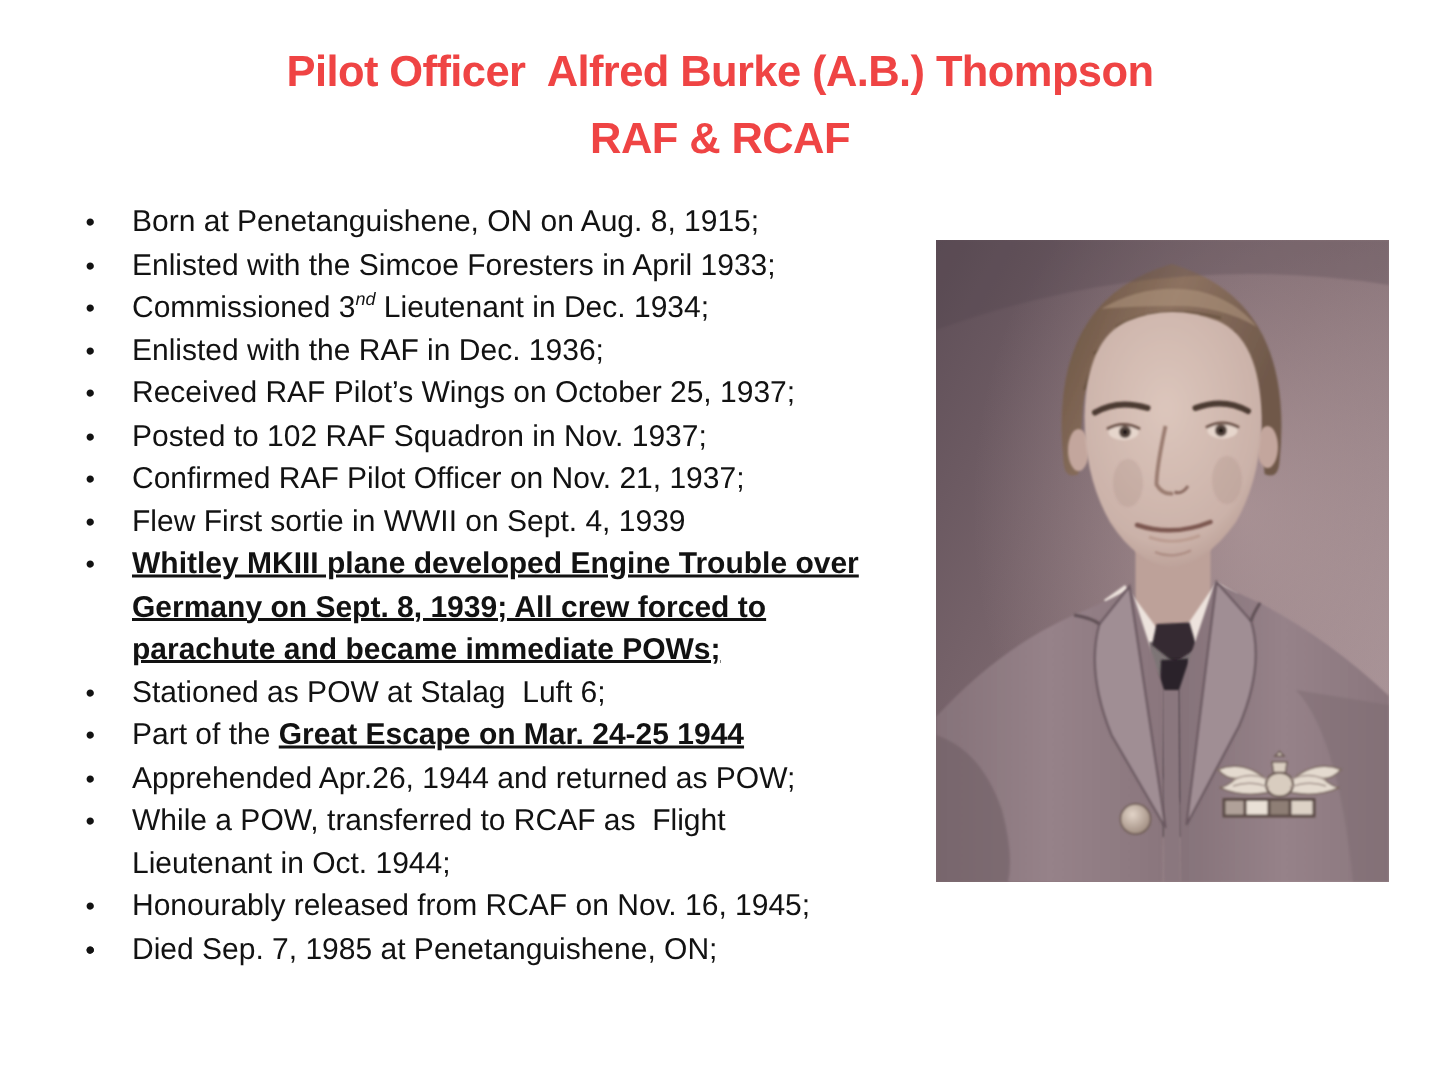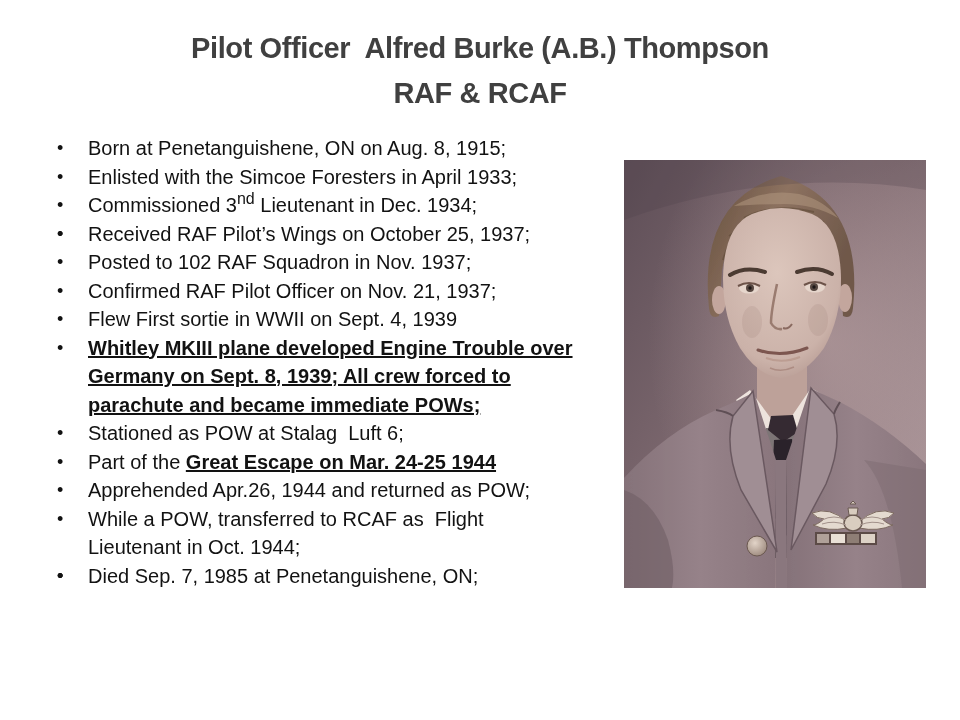--- a/index.html
+++ b/index.html
@@ -15,21 +15,21 @@
   .title-block{
     position:absolute;
     top:26px;left:0;right:0;
     text-align:center;
   }
   .title-line{
     font-weight:bold;
     font-size:29px;
     line-height:45px;
     letter-spacing:-0.4px;
-    color:#404040;
+    color:#ef4444;
     white-space:pre;
   }
   .bullet-list{
     position:absolute;
     left:36px;top:134px;
     width:610px;
     margin:0;padding:0;
     list-style:none;
     font-size:20px;
     line-height:28.5px;
@@ -39,23 +39,24 @@
     padding-left:52px;
     white-space:pre-wrap;
   }
   .bullet-item .marker{
     position:absolute;
     left:21px;top:0;
     font-size:18px;
   }
   .bullet-item .b{font-weight:bold;text-decoration:underline;}
   .bullet-item sup{
-    font-size:16px;
+    font-size:12px;
     line-height:0;
     vertical-align:super;
+    font-style:italic;
   }
   .photo-frame{
     position:absolute;
     left:624px;top:160px;
     width:302px;height:428px;
   }
   .photo-frame svg{display:block;width:100%;height:100%;}
 </style>
 </head>
 <body>
@@ -64,31 +65,31 @@
 
   <div class="title-block">
     <div class="title-line">Pilot Officer  Alfred Burke (A.B.) Thompson</div>
     <div class="title-line">RAF &amp; RCAF</div>
   </div>
 
   <ul class="bullet-list">
       <li class="bullet-item"><span class="marker">•</span><span class="content"><span>Born at Penetanguishene, ON on Aug. 8, 1915;</span></span></li>
       <li class="bullet-item"><span class="marker">•</span><span class="content"><span>Enlisted with the Simcoe Foresters in April 1933;</span></span></li>
       <li class="bullet-item"><span class="marker">•</span><span class="content"><span>Commissioned 3</span><sup>nd</sup><span> Lieutenant in Dec. 1934;</span></span></li>
-      <li class="bullet-item"><span class="marker">•</span></li>
+      <li class="bullet-item"><span class="marker">•</span><span class="content"><span>Enlisted with the RAF in Dec. 1936;</span></span></li>
       <li class="bullet-item"><span class="marker">•</span><span class="content"><span>Received RAF Pilot’s Wings on October 25, 1937;</span></span></li>
       <li class="bullet-item"><span class="marker">•</span><span class="content"><span>Posted to 102 RAF Squadron in Nov. 1937;</span></span></li>
       <li class="bullet-item"><span class="marker">•</span><span class="content"><span>Confirmed RAF Pilot Officer on Nov. 21, 1937;</span></span></li>
       <li class="bullet-item"><span class="marker">•</span><span class="content"><span>Flew First sortie in WWII on Sept. 4, 1939</span></span></li>
       <li class="bullet-item"><span class="marker">•</span><span class="content"><span class="b">Whitley MKIII plane developed Engine Trouble over</span><br><span class="b">Germany on Sept. 8, 1939; All crew forced to</span><br><span class="b">parachute and became immediate POWs;</span></span></li>
       <li class="bullet-item"><span class="marker">•</span><span class="content"><span>Stationed as POW at Stalag  Luft 6;</span></span></li>
       <li class="bullet-item"><span class="marker">•</span><span class="content"><span>Part of the </span><span class="b">Great Escape on Mar. 24-25 1944</span></span></li>
       <li class="bullet-item"><span class="marker">•</span><span class="content"><span>Apprehended Apr.26, 1944 and returned as POW;</span></span></li>
       <li class="bullet-item"><span class="marker">•</span><span class="content"><span>While a POW, transferred to RCAF as  Flight</span><br><span>Lieutenant in Oct. 1944;</span></span></li>
-      <li class="bullet-item"><span class="marker">•</span></li>
+      <li class="bullet-item"><span class="marker">•</span><span class="content"><span>Honourably released from RCAF on Nov. 16, 1945;</span></span></li>
       <li class="bullet-item"><span class="marker">•</span></li>
       <li class="bullet-item"><span class="marker">•</span><span class="content"><span>Died Sep. 7, 1985 at Penetanguishene, ON;</span></span></li>
     </ul>
 
   <div class="photo-frame">
     <svg viewBox="0 0 302 428" preserveAspectRatio="none">
       <defs>
         <linearGradient id="bgGrad" x1="0" y1="0" x2="1" y2="0.8">
           <stop offset="0" stop-color="#5e4e57"></stop>
           <stop offset="0.55" stop-color="#826d73"></stop>

